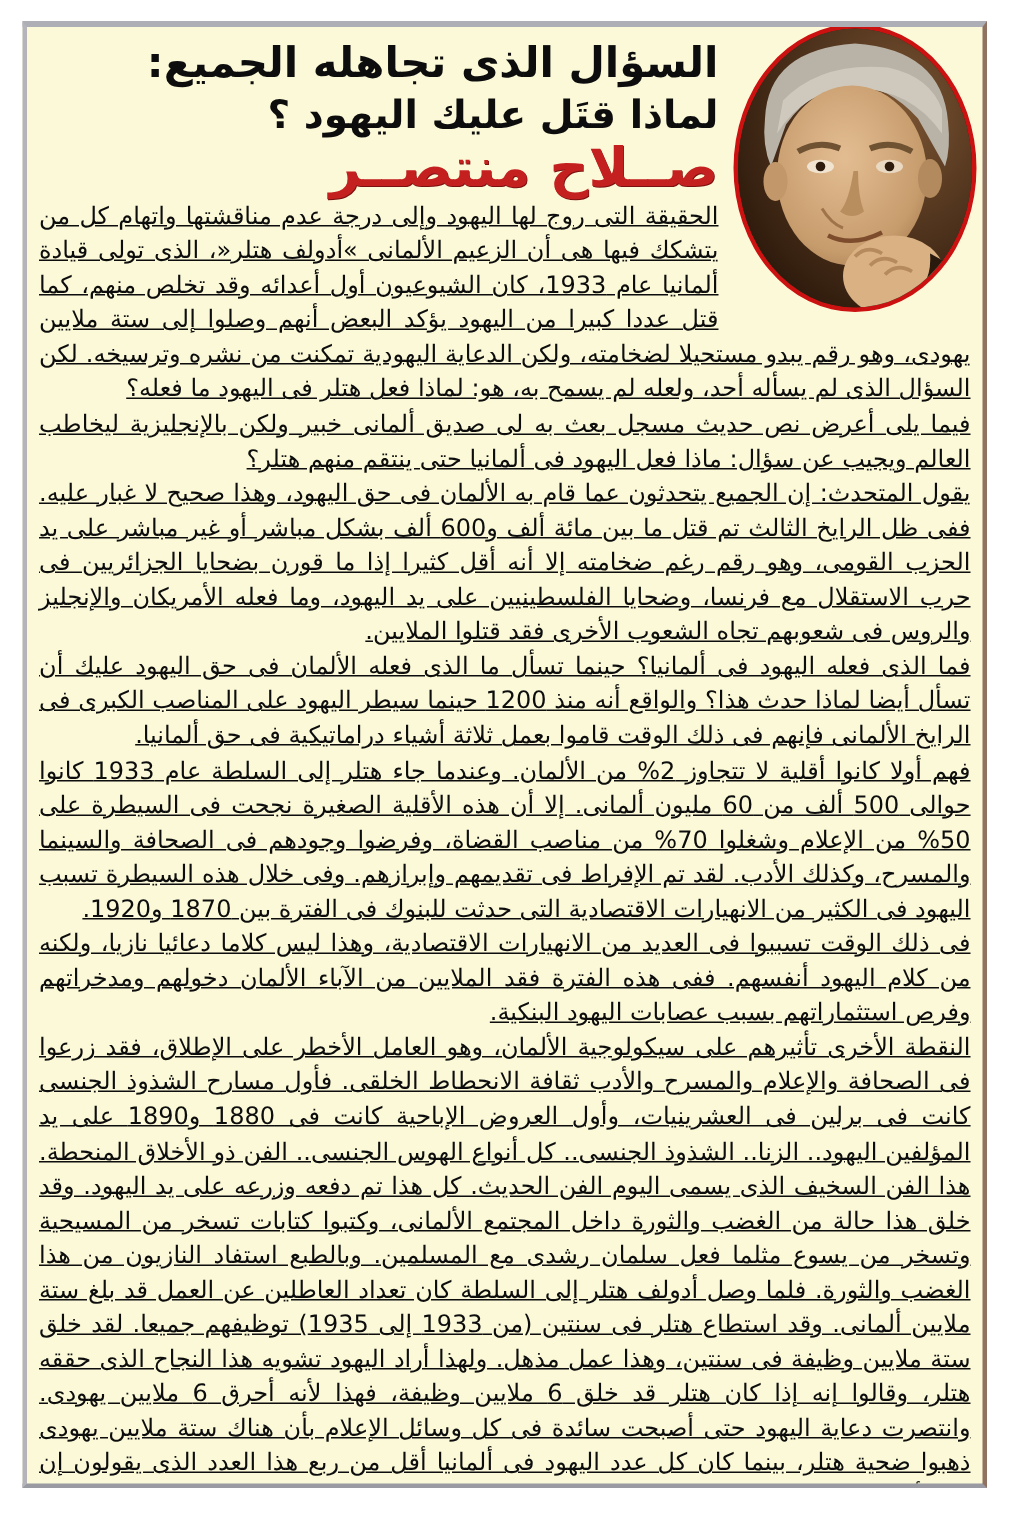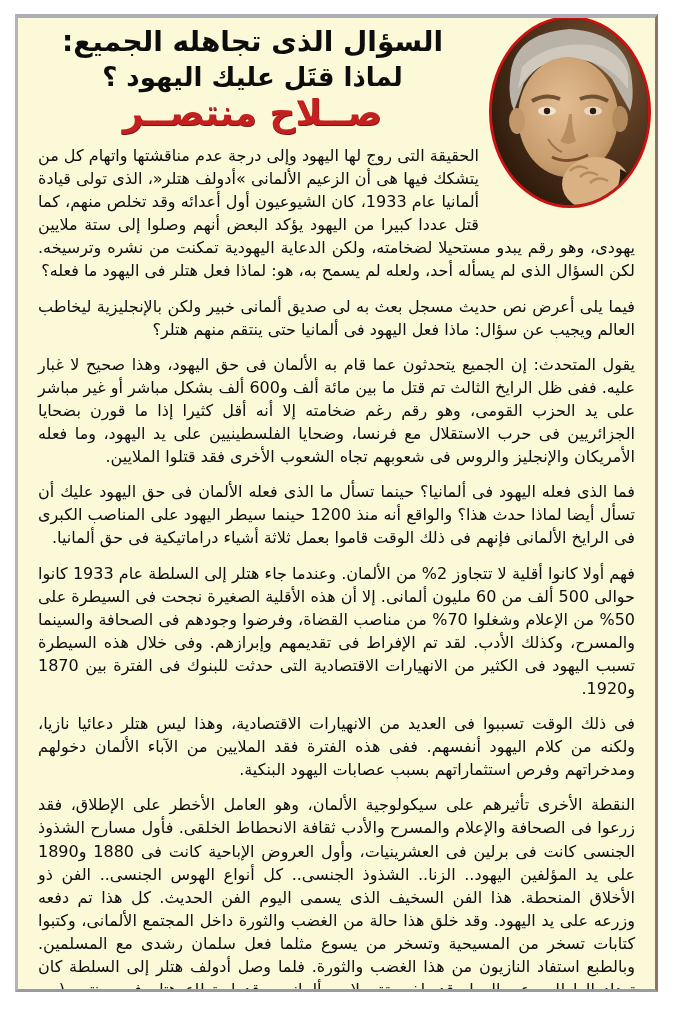--- a/index.html
+++ b/index.html
@@ -20,27 +20,27 @@
   .photo{
     float:right;
     width:156px;height:186px;
     margin:-6px -4px 8px 10px;
     border:3px solid #cc1111;
     border-radius:50%;
     overflow:hidden;
     background:#3a2314;
   }
   .photo svg{display:block;width:100%;height:100%;}
-  .titleblock{text-align:center;padding-top:2px;}
+  .titleblock{padding-top:2px;}
   .title1{font-size:28px;font-weight:bold;color:#0d0d0d;line-height:36px;margin:0;}
   .title2{font-size:26px;font-weight:bold;color:#0d0d0d;line-height:34px;margin:0;}
   .author{font-size:36px;font-weight:bold;color:#c42020;line-height:38px;margin:0;
           text-shadow:0.5px 0.5px 0 #7a1010;}
   .bodytext{color:#0d0d0d;font-size:16px;line-height:23.1px;text-align:justify;}
-  .bodytext p{margin:12px;padding:0;}
+  .bodytext p{margin:0;padding:0;text-decoration:underline;}
 </style>
 </head>
 <body>
 
 <div class="page">
   <div class="frame">
 
     <div class="photo">
       <svg viewBox="0 0 156 186" xmlns="http://www.w3.org/2000/svg">
         <defs>
@@ -93,18 +93,18 @@
       <div class="title2">لماذا قتَل عليك اليهود ؟</div>
       <div class="author">صــلاح منتصــر</div>
     </div>
 
     <div class="bodytext">
       <p>الحقيقة التى روج لها اليهود وإلى درجة عدم مناقشتها واتهام كل من يتشكك فيها هى أن الزعيم الألمانى »أدولف هتلر«، الذى تولى قيادة ألمانيا عام 1933، كان الشيوعيون أول أعدائه وقد تخلص منهم، كما قتل عددا كبيرا من اليهود يؤكد البعض أنهم وصلوا إلى ستة ملايين يهودى، وهو رقم يبدو مستحيلا لضخامته، ولكن الدعاية اليهودية تمكنت من نشره وترسيخه. لكن السؤال الذى لم يسأله أحد، ولعله لم يسمح به، هو: لماذا فعل هتلر فى اليهود ما فعله؟</p>
       <p>فيما يلى أعرض نص حديث مسجل بعث به لى صديق ألمانى خبير ولكن بالإنجليزية ليخاطب العالم ويجيب عن سؤال: ماذا فعل اليهود فى ألمانيا حتى ينتقم منهم هتلر؟</p>
       <p>يقول المتحدث: إن الجميع يتحدثون عما قام به الألمان فى حق اليهود، وهذا صحيح لا غبار عليه. ففى ظل الرايخ الثالث تم قتل ما بين مائة ألف و600 ألف بشكل مباشر أو غير مباشر على يد الحزب القومى، وهو رقم رغم ضخامته إلا أنه أقل كثيرا إذا ما قورن بضحايا الجزائريين فى حرب الاستقلال مع فرنسا، وضحايا الفلسطينيين على يد اليهود، وما فعله الأمريكان والإنجليز والروس فى شعوبهم تجاه الشعوب الأخرى فقد قتلوا الملايين.</p>
       <p>فما الذى فعله اليهود فى ألمانيا؟ حينما تسأل ما الذى فعله الألمان فى حق اليهود عليك أن تسأل أيضا لماذا حدث هذا؟ والواقع أنه منذ 1200 حينما سيطر اليهود على المناصب الكبرى فى الرايخ الألمانى فإنهم فى ذلك الوقت قاموا بعمل ثلاثة أشياء دراماتيكية فى حق ألمانيا.</p>
       <p>فهم أولا كانوا أقلية لا تتجاوز 2% من الألمان. وعندما جاء هتلر إلى السلطة عام 1933 كانوا حوالى 500 ألف من 60 مليون ألمانى. إلا أن هذه الأقلية الصغيرة نجحت فى السيطرة على 50% من الإعلام وشغلوا 70% من مناصب القضاة، وفرضوا وجودهم فى الصحافة والسينما والمسرح، وكذلك الأدب. لقد تم الإفراط فى تقديمهم وإبرازهم. وفى خلال هذه السيطرة تسبب اليهود فى الكثير من الانهيارات الاقتصادية التى حدثت للبنوك فى الفترة بين 1870 و1920.</p>
-      <p>فى ذلك الوقت تسببوا فى العديد من الانهيارات الاقتصادية، وهذا ليس هتلر دعائيا نازيا، ولكنه من كلام اليهود أنفسهم. ففى هذه الفترة فقد الملايين من الآباء الألمان دخولهم ومدخراتهم وفرص استثماراتهم بسبب عصابات اليهود البنكية.</p>
+      <p>فى ذلك الوقت تسببوا فى العديد من الانهيارات الاقتصادية، وهذا ليس كلاما دعائيا نازيا، ولكنه من كلام اليهود أنفسهم. ففى هذه الفترة فقد الملايين من الآباء الألمان دخولهم ومدخراتهم وفرص استثماراتهم بسبب عصابات اليهود البنكية.</p>
       <p>النقطة الأخرى تأثيرهم على سيكولوجية الألمان، وهو العامل الأخطر على الإطلاق، فقد زرعوا فى الصحافة والإعلام والمسرح والأدب ثقافة الانحطاط الخلقى. فأول مسارح الشذوذ الجنسى كانت فى برلين فى العشرينيات، وأول العروض الإباحية كانت فى 1880 و1890 على يد المؤلفين اليهود.. الزنا.. الشذوذ الجنسى.. كل أنواع الهوس الجنسى.. الفن ذو الأخلاق المنحطة. هذا الفن السخيف الذى يسمى اليوم الفن الحديث. كل هذا تم دفعه وزرعه على يد اليهود. وقد خلق هذا حالة من الغضب والثورة داخل المجتمع الألمانى، وكتبوا كتابات تسخر من المسيحية وتسخر من يسوع مثلما فعل سلمان رشدى مع المسلمين. وبالطبع استفاد النازيون من هذا الغضب والثورة. فلما وصل أدولف هتلر إلى السلطة كان تعداد العاطلين عن العمل قد بلغ ستة ملايين ألمانى. وقد استطاع هتلر فى سنتين (من 1933 إلى 1935) توظيفهم جميعا. لقد خلق ستة ملايين وظيفة فى سنتين، وهذا عمل مذهل. ولهذا أراد اليهود تشويه هذا النجاح الذى حققه هتلر، وقالوا إنه إذا كان هتلر قد خلق 6 ملايين وظيفة، فهذا لأنه أحرق 6 ملايين يهودى. وانتصرت دعاية اليهود حتى أصبحت سائدة فى كل وسائل الإعلام بأن هناك ستة ملايين يهودى ذهبوا ضحية هتلر، بينما كان كل عدد اليهود فى ألمانيا أقل من ربع هذا العدد الذى يقولون إن هتلر أحرقه! ( المصري اليوم)</p>
     </div>
 
   </div>
 </div>
 
 </body></html>

